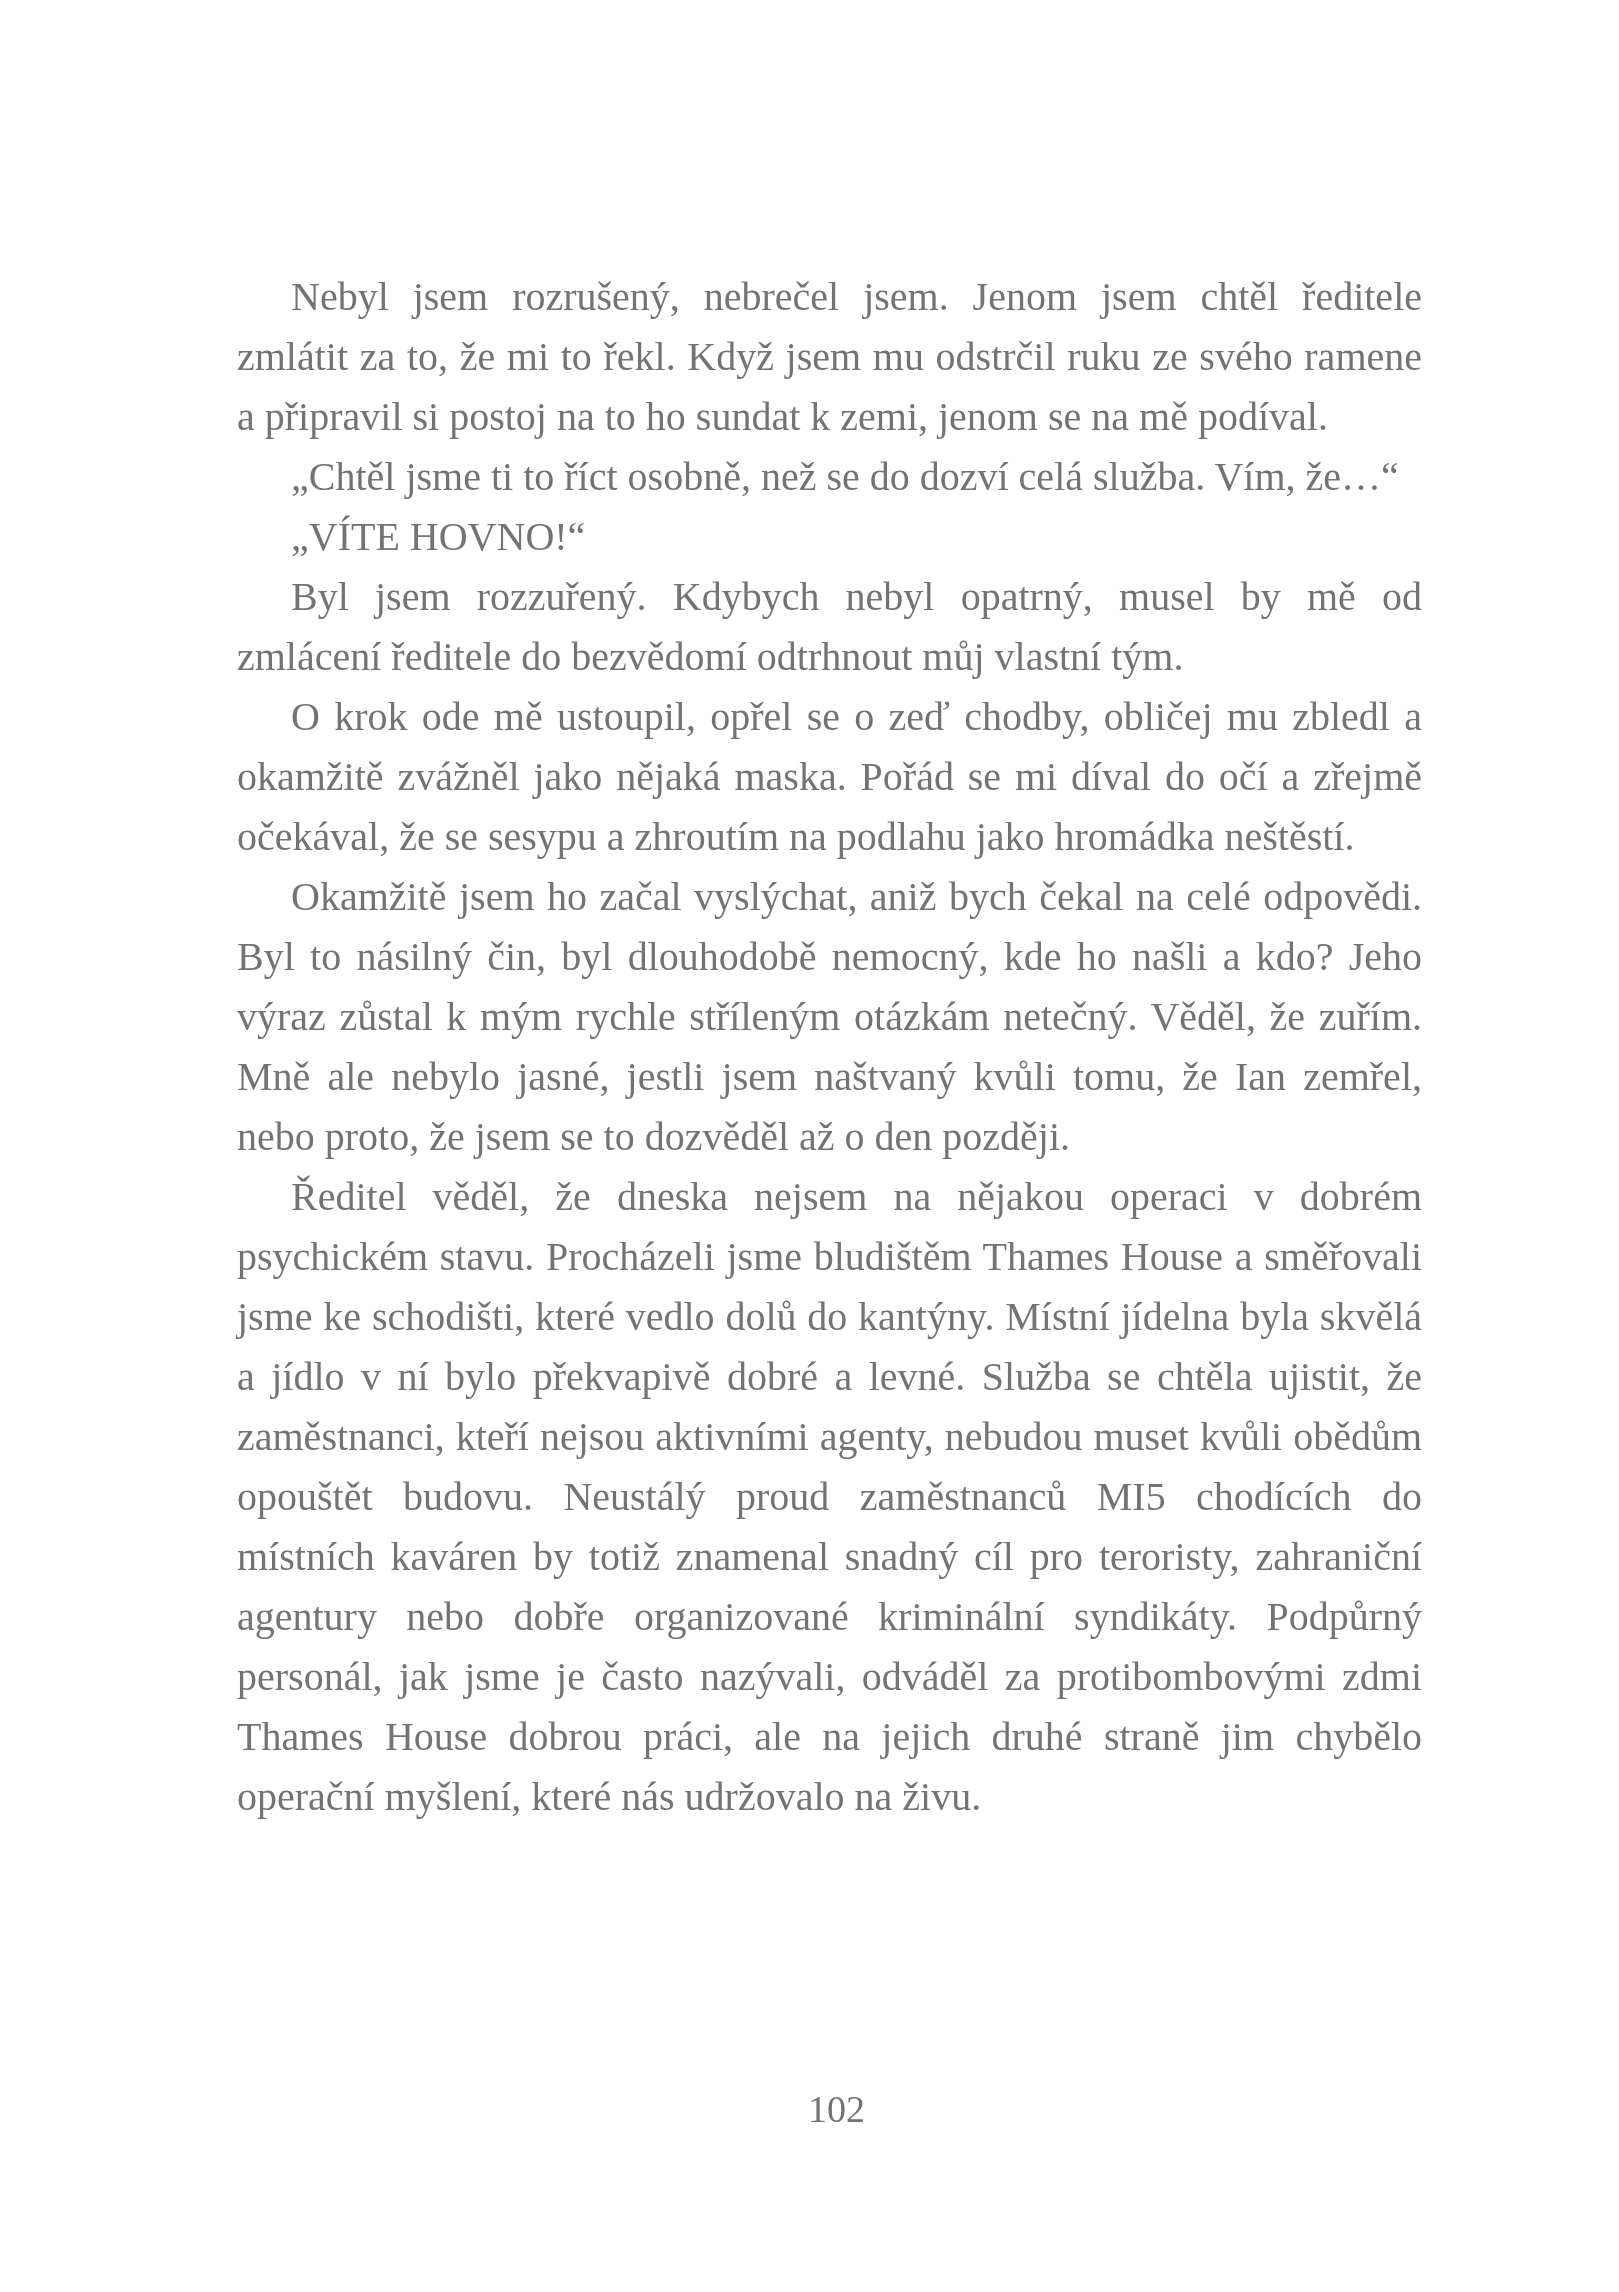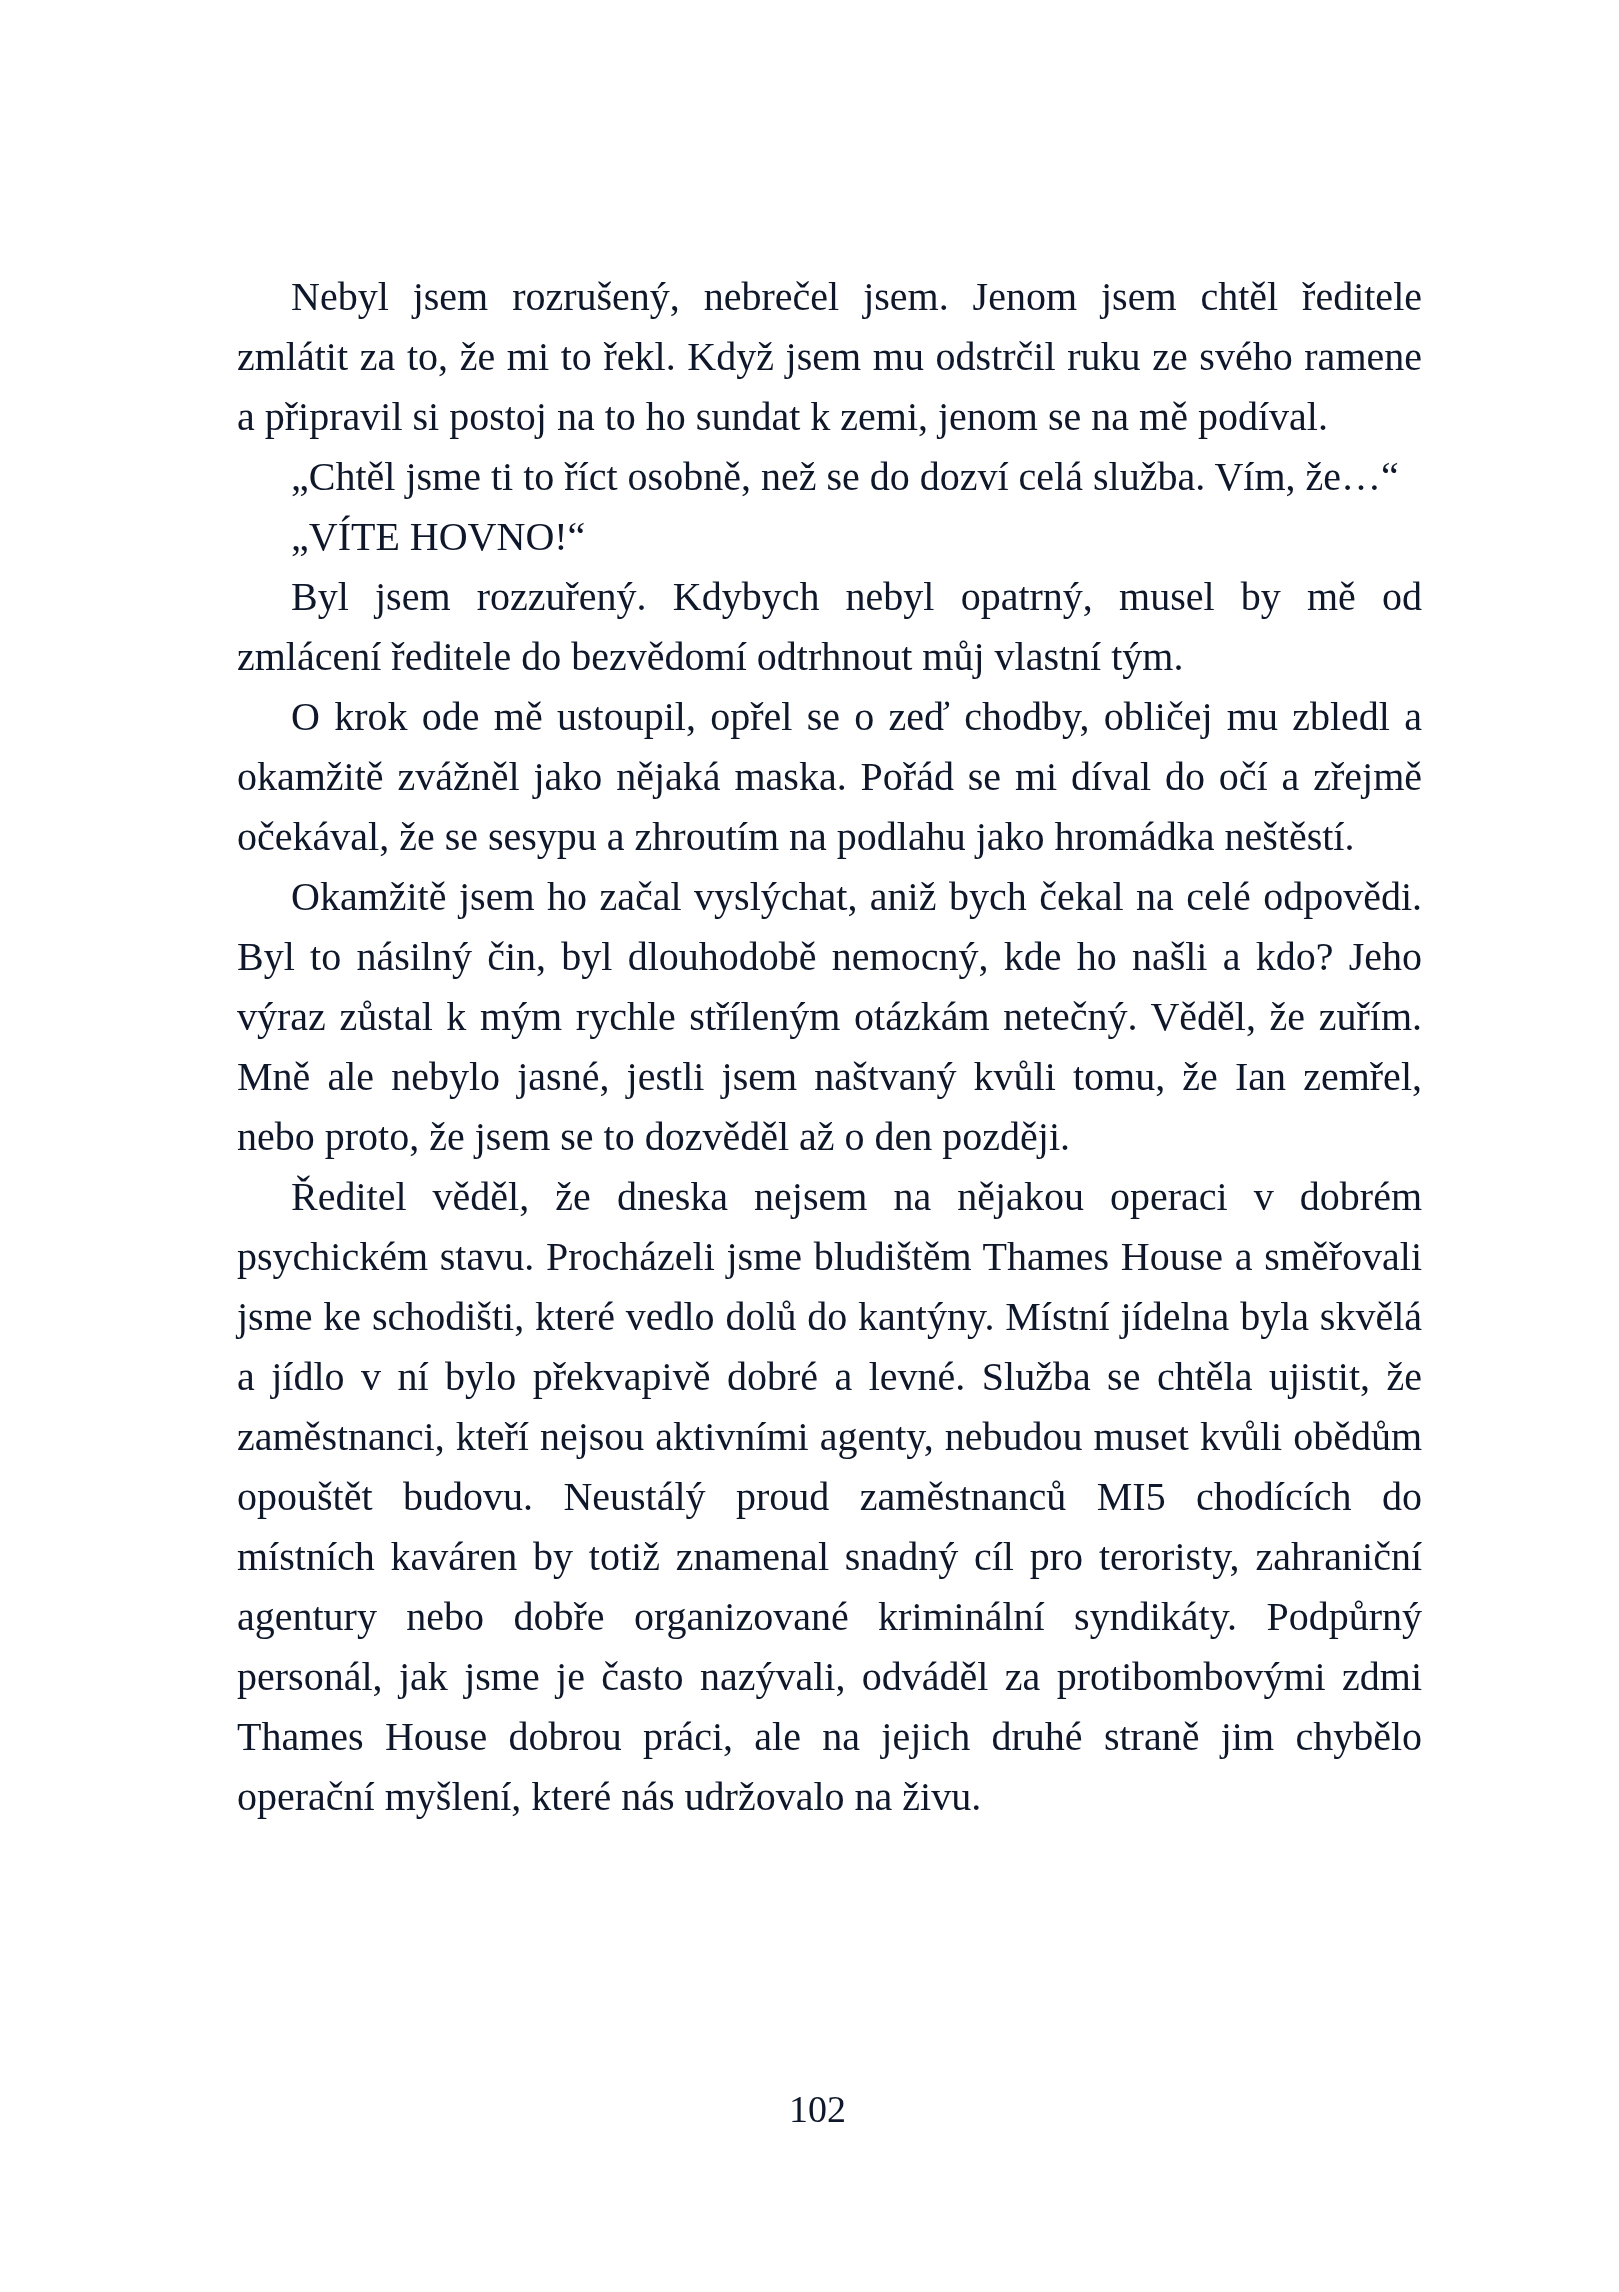--- a/index.html
+++ b/index.html
@@ -5,21 +5,21 @@
     html, body {
       margin: 0;
       padding: 0;
       background: #ffffff;
     }
     .page {
       position: relative;
       width: 1619px;
       height: 2292px;
       background: #ffffff;
-      color: #0f172a;
+      color: #737373;
       font-family: "Liberation Serif", "DejaVu Serif", serif;
       overflow: hidden;
     }
     .text-block {
       position: absolute;
       left: 237px;
       top: 267px;
       width: 1185px;
       font-size: 40px;
       line-height: 60px;
@@ -27,21 +27,21 @@
       hyphens: auto;
       -webkit-hyphens: auto;
     }
     .text-block p {
       margin: 0;
       padding: 0;
       text-indent: 54px;
     }
     .page-number {
       position: absolute;
-      left: 225px;
+      left: 244px;
       top: 2087px;
       width: 1185px;
       text-align: center;
       font-size: 38px;
       line-height: 45px;
     }
   </style>
 </head>
 <body>
 

